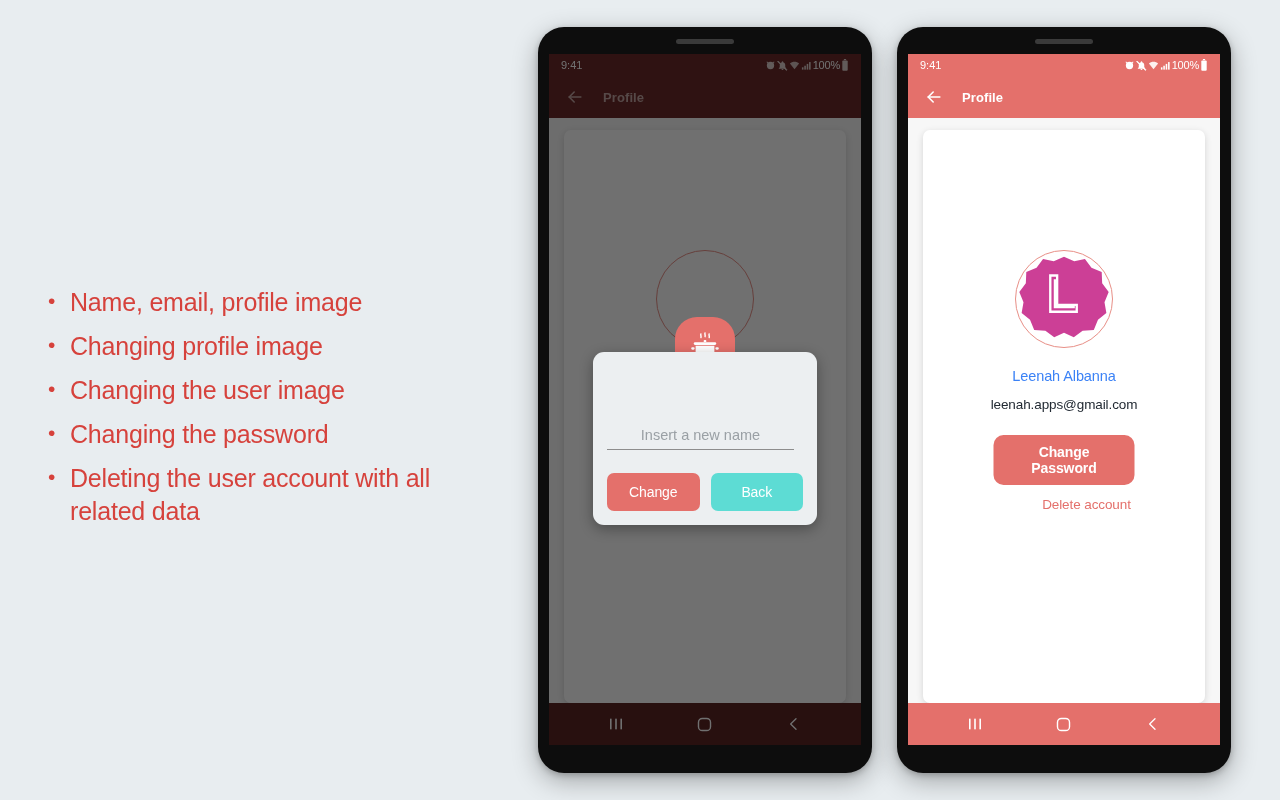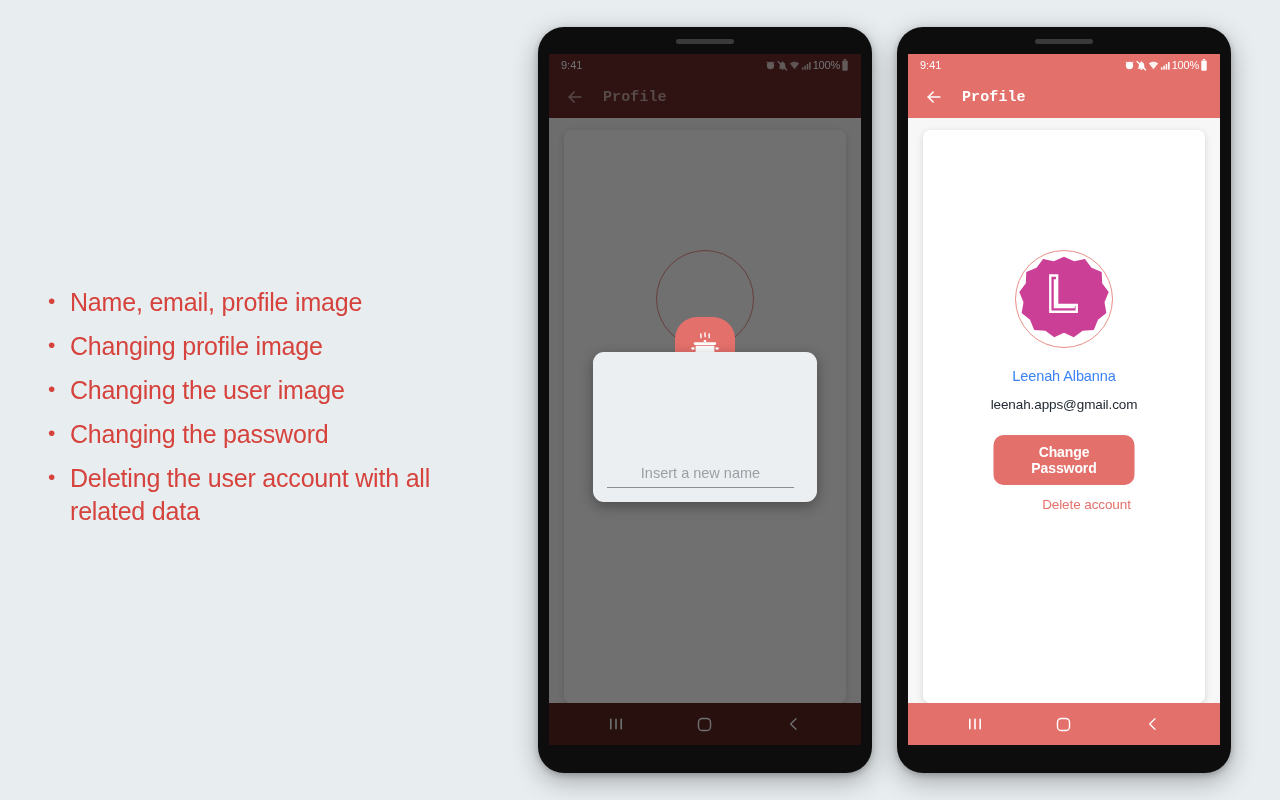--- a/index.html
+++ b/index.html
@@ -122,24 +122,23 @@
   }
   .back-arrow {
     width: 20px;
     height: 20px;
     margin-right: 18px;
     flex: 0 0 auto;
   }
   .back-arrow svg { display: block; }
   .app-bar-title {
     color: #ffffff;
-    font-size: 15px;
+    font-size: 13px;
     font-weight: bold;
     letter-spacing: 0.1px;
-    font-family: Liberation Mono, monospace;
   }
 
   
   .screen-body {
     position: absolute;
     top: 64px;
     left: 0; right: 0; bottom: 0;
     background: #f7f7f7;
   }
   .profile-card {
@@ -271,21 +270,20 @@
     left: 44px;
     right: 44px;
     background: #eceff1;
     border-radius: 11px;
     box-shadow: 0 4px 14px rgba(0,0,0,0.33);
     padding: 0 0 14px 0;
     box-sizing: border-box;
   }
   .dialog-input-area {
     padding: 74px 23px 0 14px;
-    margin-top: 38px;
   }
   .dialog-input {
     width: 100%;
     box-sizing: border-box;
     border: none;
     background: transparent;
     border-bottom: 1.2px solid #8d8d8d;
     text-align: center;
     font-size: 14.5px;
     color: #6b7278;
@@ -430,20 +428,24 @@
           <rect x="22.2" y="14.8" width="3.6" height="2.6" rx="1.2"></rect>
           <path d="M11.5 22.4h25v11.4a4 4 0 01-4 4h-17a4 4 0 01-4-4V22.4z"></path>
           <rect x="5.6" y="24.2" width="4.6" height="3.4" rx="1.5"></rect>
           <rect x="37.8" y="24.2" width="4.6" height="3.4" rx="1.5"></rect>
         </svg>
       </div>
       <div class="dialog">
         <div class="dialog-input-area">
           <input class="dialog-input" type="text" placeholder="Insert a new name" style="">
         </div>
+        <div class="dialog-actions">
+          <button class="dlg-btn dlg-btn-change">Change</button>
+          <button class="dlg-btn dlg-btn-back">Back</button>
+        </div>
       </div>
     </div>
 
   </div>
 </div>
 
 <div class="phone phone-2">
   <div class="speaker-slot"></div>
   <div class="screen">
 

